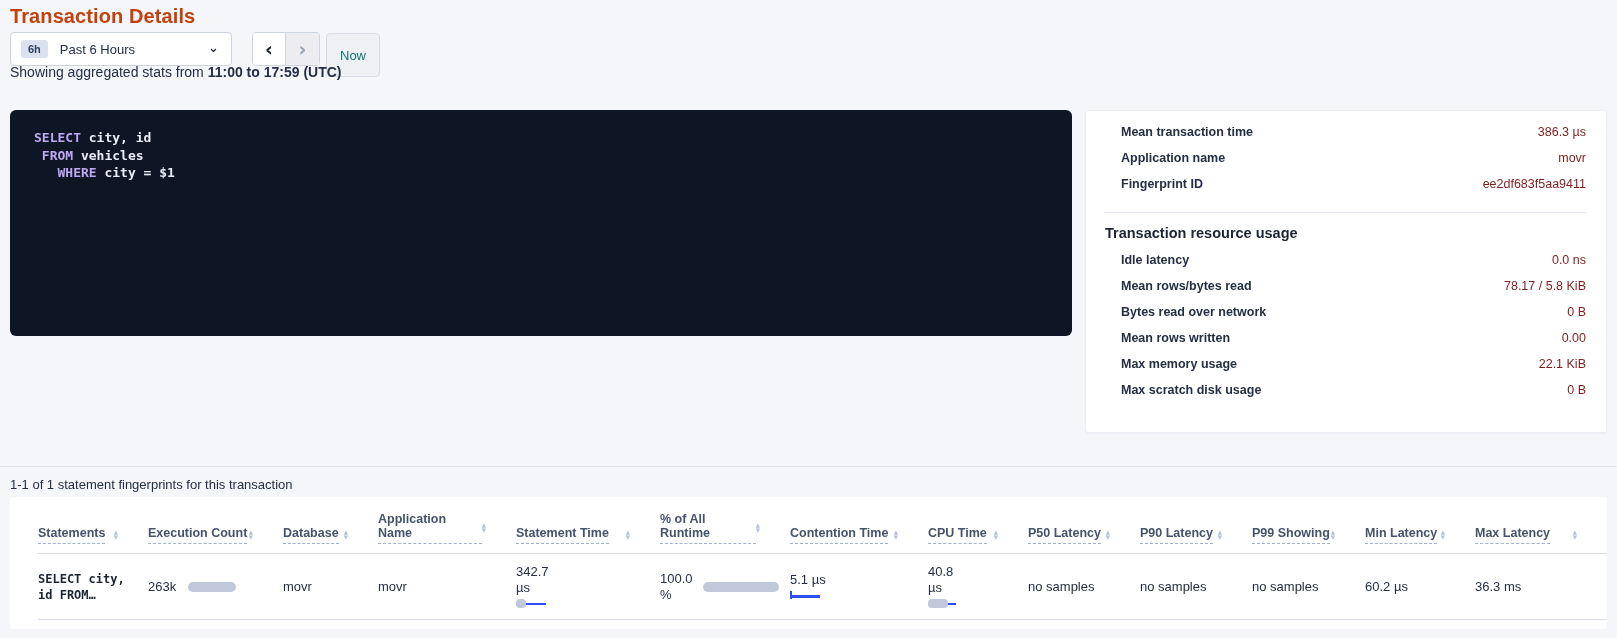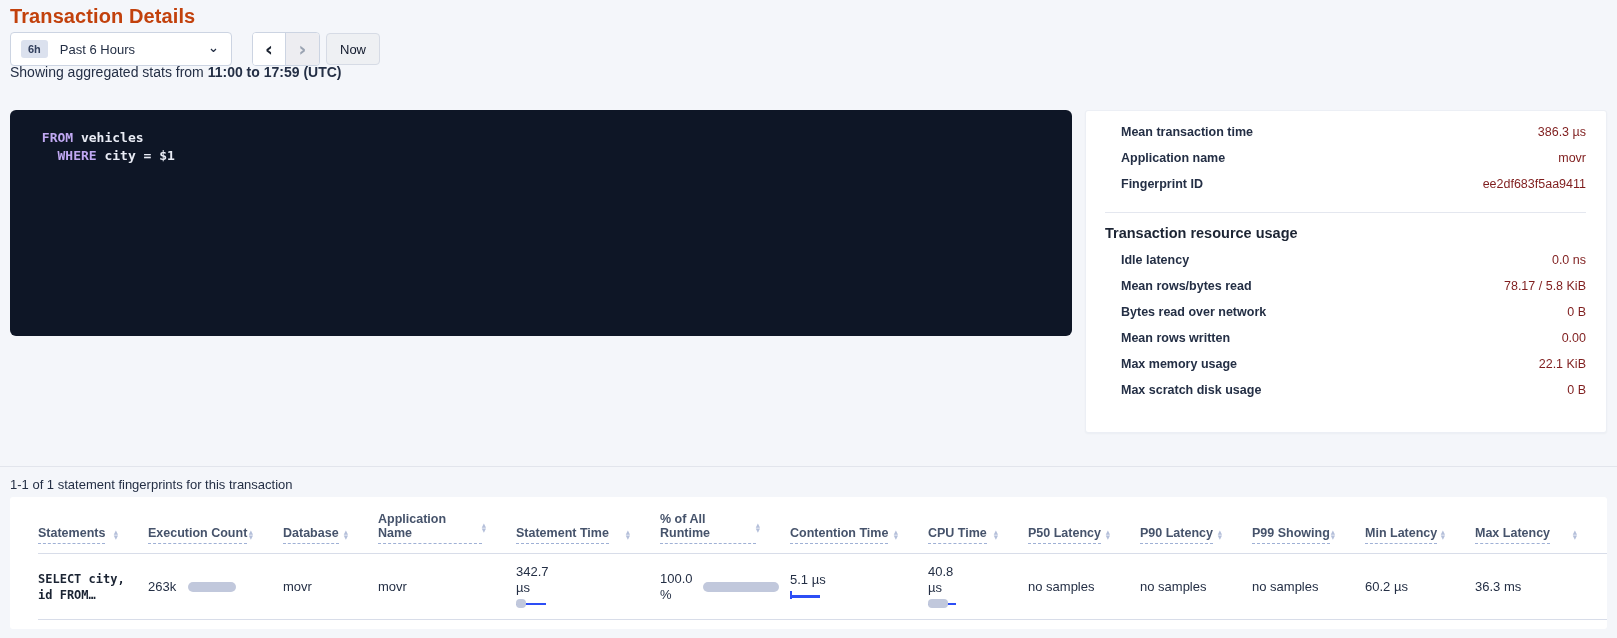--- a/index.html
+++ b/index.html
@@ -15,22 +15,22 @@
     padding:3px 7px; margin-right:12px; }
   .tp-label { font-size:13px; color:#242f45; }
   .tp-chevron { margin-left:auto; font-size:13px; font-weight:bold; color:#242f45; font-family:"DejaVu Sans", sans-serif; transform:translateY(-2px); }
 
   .arrow-group { position:absolute; left:252px; top:32px; height:34px; display:flex;
     border:1px solid #ccd4e2; border-radius:4px; overflow:hidden; background:#fff; }
   .arrow-btn { width:33px; height:100%; display:flex; align-items:center; justify-content:center;
     font-family:"DejaVu Sans", sans-serif; font-size:19px; font-weight:bold; cursor:pointer; background:#fff; border:none; }
   .arrow-btn.prev { color:#1a2230; border-right:1px solid #ccd4e2; }
   .arrow-btn.next { color:#9aa3b2; background:#ededf1; }
-  .now-btn { position:absolute; left:326px; top:33px; height:32px; padding:0 13px; background:#eef0f3;
-    border:1px solid #d6dbe5; border-radius:4px; font-size:13px; color:#0f172a; display:flex; align-items:center; }
+  .now-btn { position:absolute; left:326px; top:33px; height:44px; padding:0 13px; background:#eef0f3;
+    border:1px solid #d6dbe5; border-radius:4px; font-size:13px; color:#0f766e; display:flex; align-items:center; }
 
   .stats-caption { position:absolute; left:10px; top:64px; font-size:14px; color:#242f45; }
   .stats-caption b { font-weight:bold; }
 
   
   .sql-card { position:absolute; left:10px; top:110px; width:1062px; height:226px; background:#0e1626;
     border-radius:6px; padding:19px 24px; }
   .sql-line { font-family:"DejaVu Sans Mono", monospace; font-size:13px; line-height:17.5px;
     color:#e9ecf5; font-weight:bold; white-space:pre; }
   .kw { color:#c0a8f2; }
@@ -90,20 +90,21 @@
         <span>›</span>
       </button>
   </div>
   <div class="now-btn">Now</div>
 
   <div class="stats-caption">
     <span>Showing aggregated stats from </span><b>11:00 to 17:59 (UTC)</b>
   </div>
 
   <div class="sql-card">
+    <div class="sql-line"><span class="kw">SELECT</span><span> city, id</span></div>
     <div class="sql-line"><span> </span><span class="kw">FROM</span><span> vehicles</span></div>
     <div class="sql-line"><span>   </span><span class="kw">WHERE</span><span> city = $1</span></div>
   </div>
 
   <div class="details-card">
     <div class="d-row">
       <span class="d-label">Mean transaction time</span>
       <span class="d-value">386.3 µs</span>
     </div>
     <div class="d-row">

